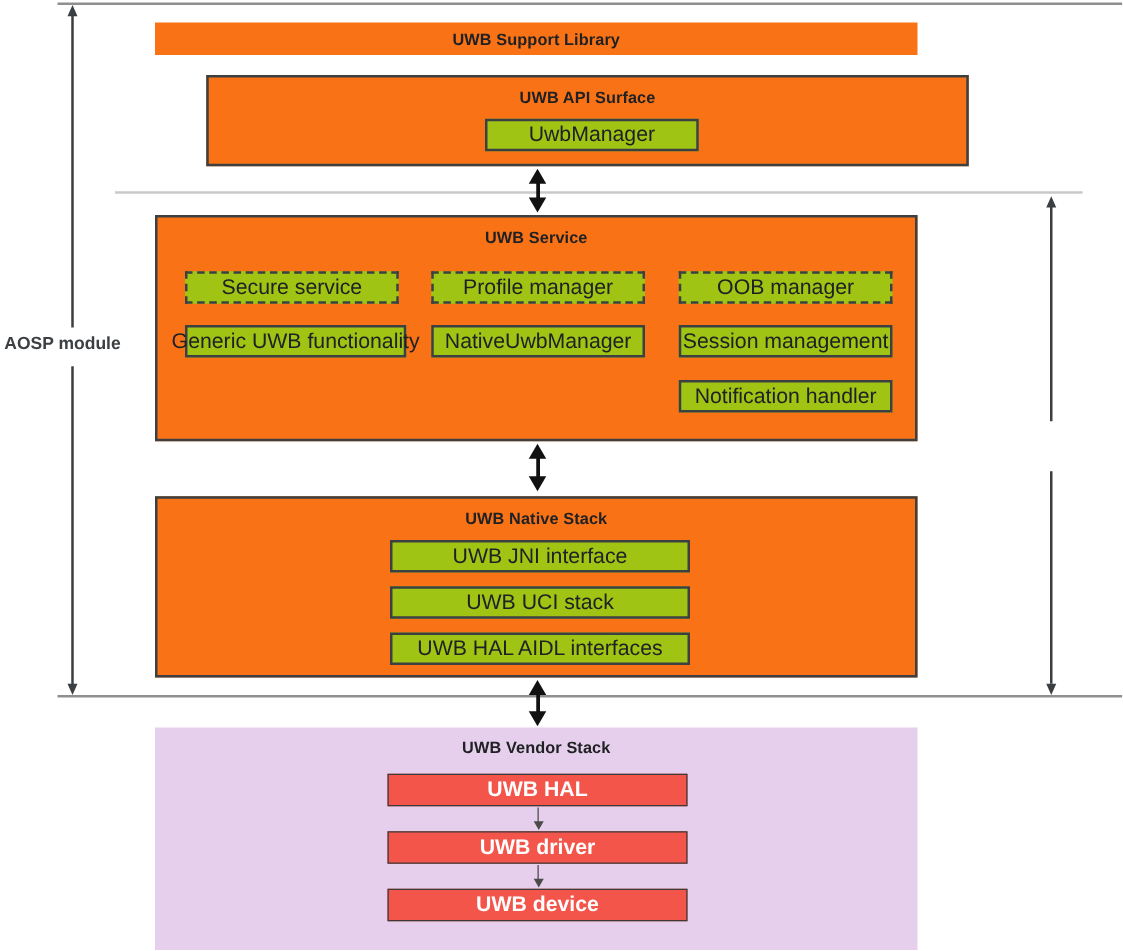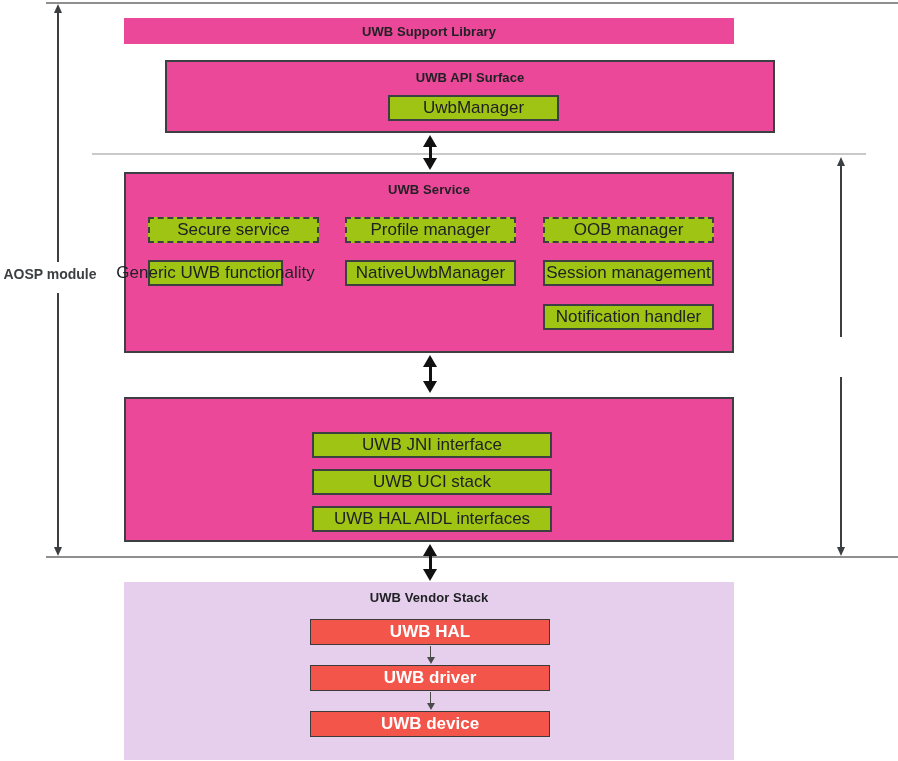--- a/index.html
+++ b/index.html
@@ -3,21 +3,21 @@
 <meta charset="utf-8">
 <style>
   html,body { margin:0; padding:0; background:#ffffff; font-family:"Liberation Sans", sans-serif; }
   .canvas { position:relative; width:898px; height:761px; background:#ffffff; overflow:hidden; }
 
   
   .hline { position:absolute; height:2px; background:#8f8f8f; }
   .hline.light { height:2px; background:#c9c9c9; }
 
   
-  .layer { position:absolute; left:124px; width:610px; box-sizing:border-box; background:#ec4899; }
+  .layer { position:absolute; left:124px; width:610px; box-sizing:border-box; background:#f97316; }
   .layer.bordered { border:2px solid #3c4043; }
   .layer.purple { background:#e5cfec; }
   .layer-title { text-align:center; font-weight:bold; font-size:13px; color:#202124; padding-top:8px; letter-spacing:.1px; }
 
   
   .chip { position:absolute; height:26px; box-sizing:border-box; display:flex; align-items:center; justify-content:center;
           background:#9fc414; border:2px solid #3c4043; font-size:17px; color:#202124; white-space:nowrap; }
   .chip.dashed { border-style:dashed; }
   .chip.red { background:#f4554a; border:1px solid #3b3b3b; color:#ffffff; font-weight:bold; }
 
@@ -84,33 +84,34 @@
     <div class="ah up"></div>
     <div class="line"></div>
     <div class="ah down"></div>
   </div>
 
   <div class="layer bordered" style="top:172px; height:181px;">
     <div class="layer-title">UWB Service</div>
     <div class="chip dashed" style="left:22px;  top:43px; width:171px;">Secure service</div>
     <div class="chip dashed" style="left:219px; top:43px; width:171px;">Profile manager</div>
     <div class="chip dashed" style="left:417px; top:43px; width:171px;text-align:center;">OOB manager</div>
-    <div class="chip" style="left:22px;  top:86px; width:135px;">Generic UWB functionality</div>
+    <div class="chip" style="left:22px;  top:86px; width:177px;">Generic UWB functionality</div>
     <div class="chip" style="left:219px; top:86px; width:171px;">NativeUwbManager</div>
     <div class="chip" style="left:417px; top:86px; width:171px;">Session management</div>
     <div class="chip" style="left:417px; top:130px; width:171px;">Notification handler</div>
   </div>
 
   <div class="biarrow" style="top:355px; height:38px;">
     <div class="ah up"></div>
     <div class="line"></div>
     <div class="ah down"></div>
   </div>
 
   <div class="layer bordered" style="top:397px; height:145px;">
+    <div class="layer-title">UWB Native Stack</div>
     <div class="chip" style="left:186px; top:33px;  width:240px;">UWB JNI interface</div>
     <div class="chip" style="left:186px; top:70px;  width:240px;">UWB UCI stack</div>
     <div class="chip" style="left:186px; top:107px; width:240px;">UWB HAL AIDL interfaces</div>
   </div>
 
   <div class="biarrow" style="top:544px; height:37px;">
     <div class="ah up"></div>
     <div class="line"></div>
     <div class="ah down"></div>
   </div>

